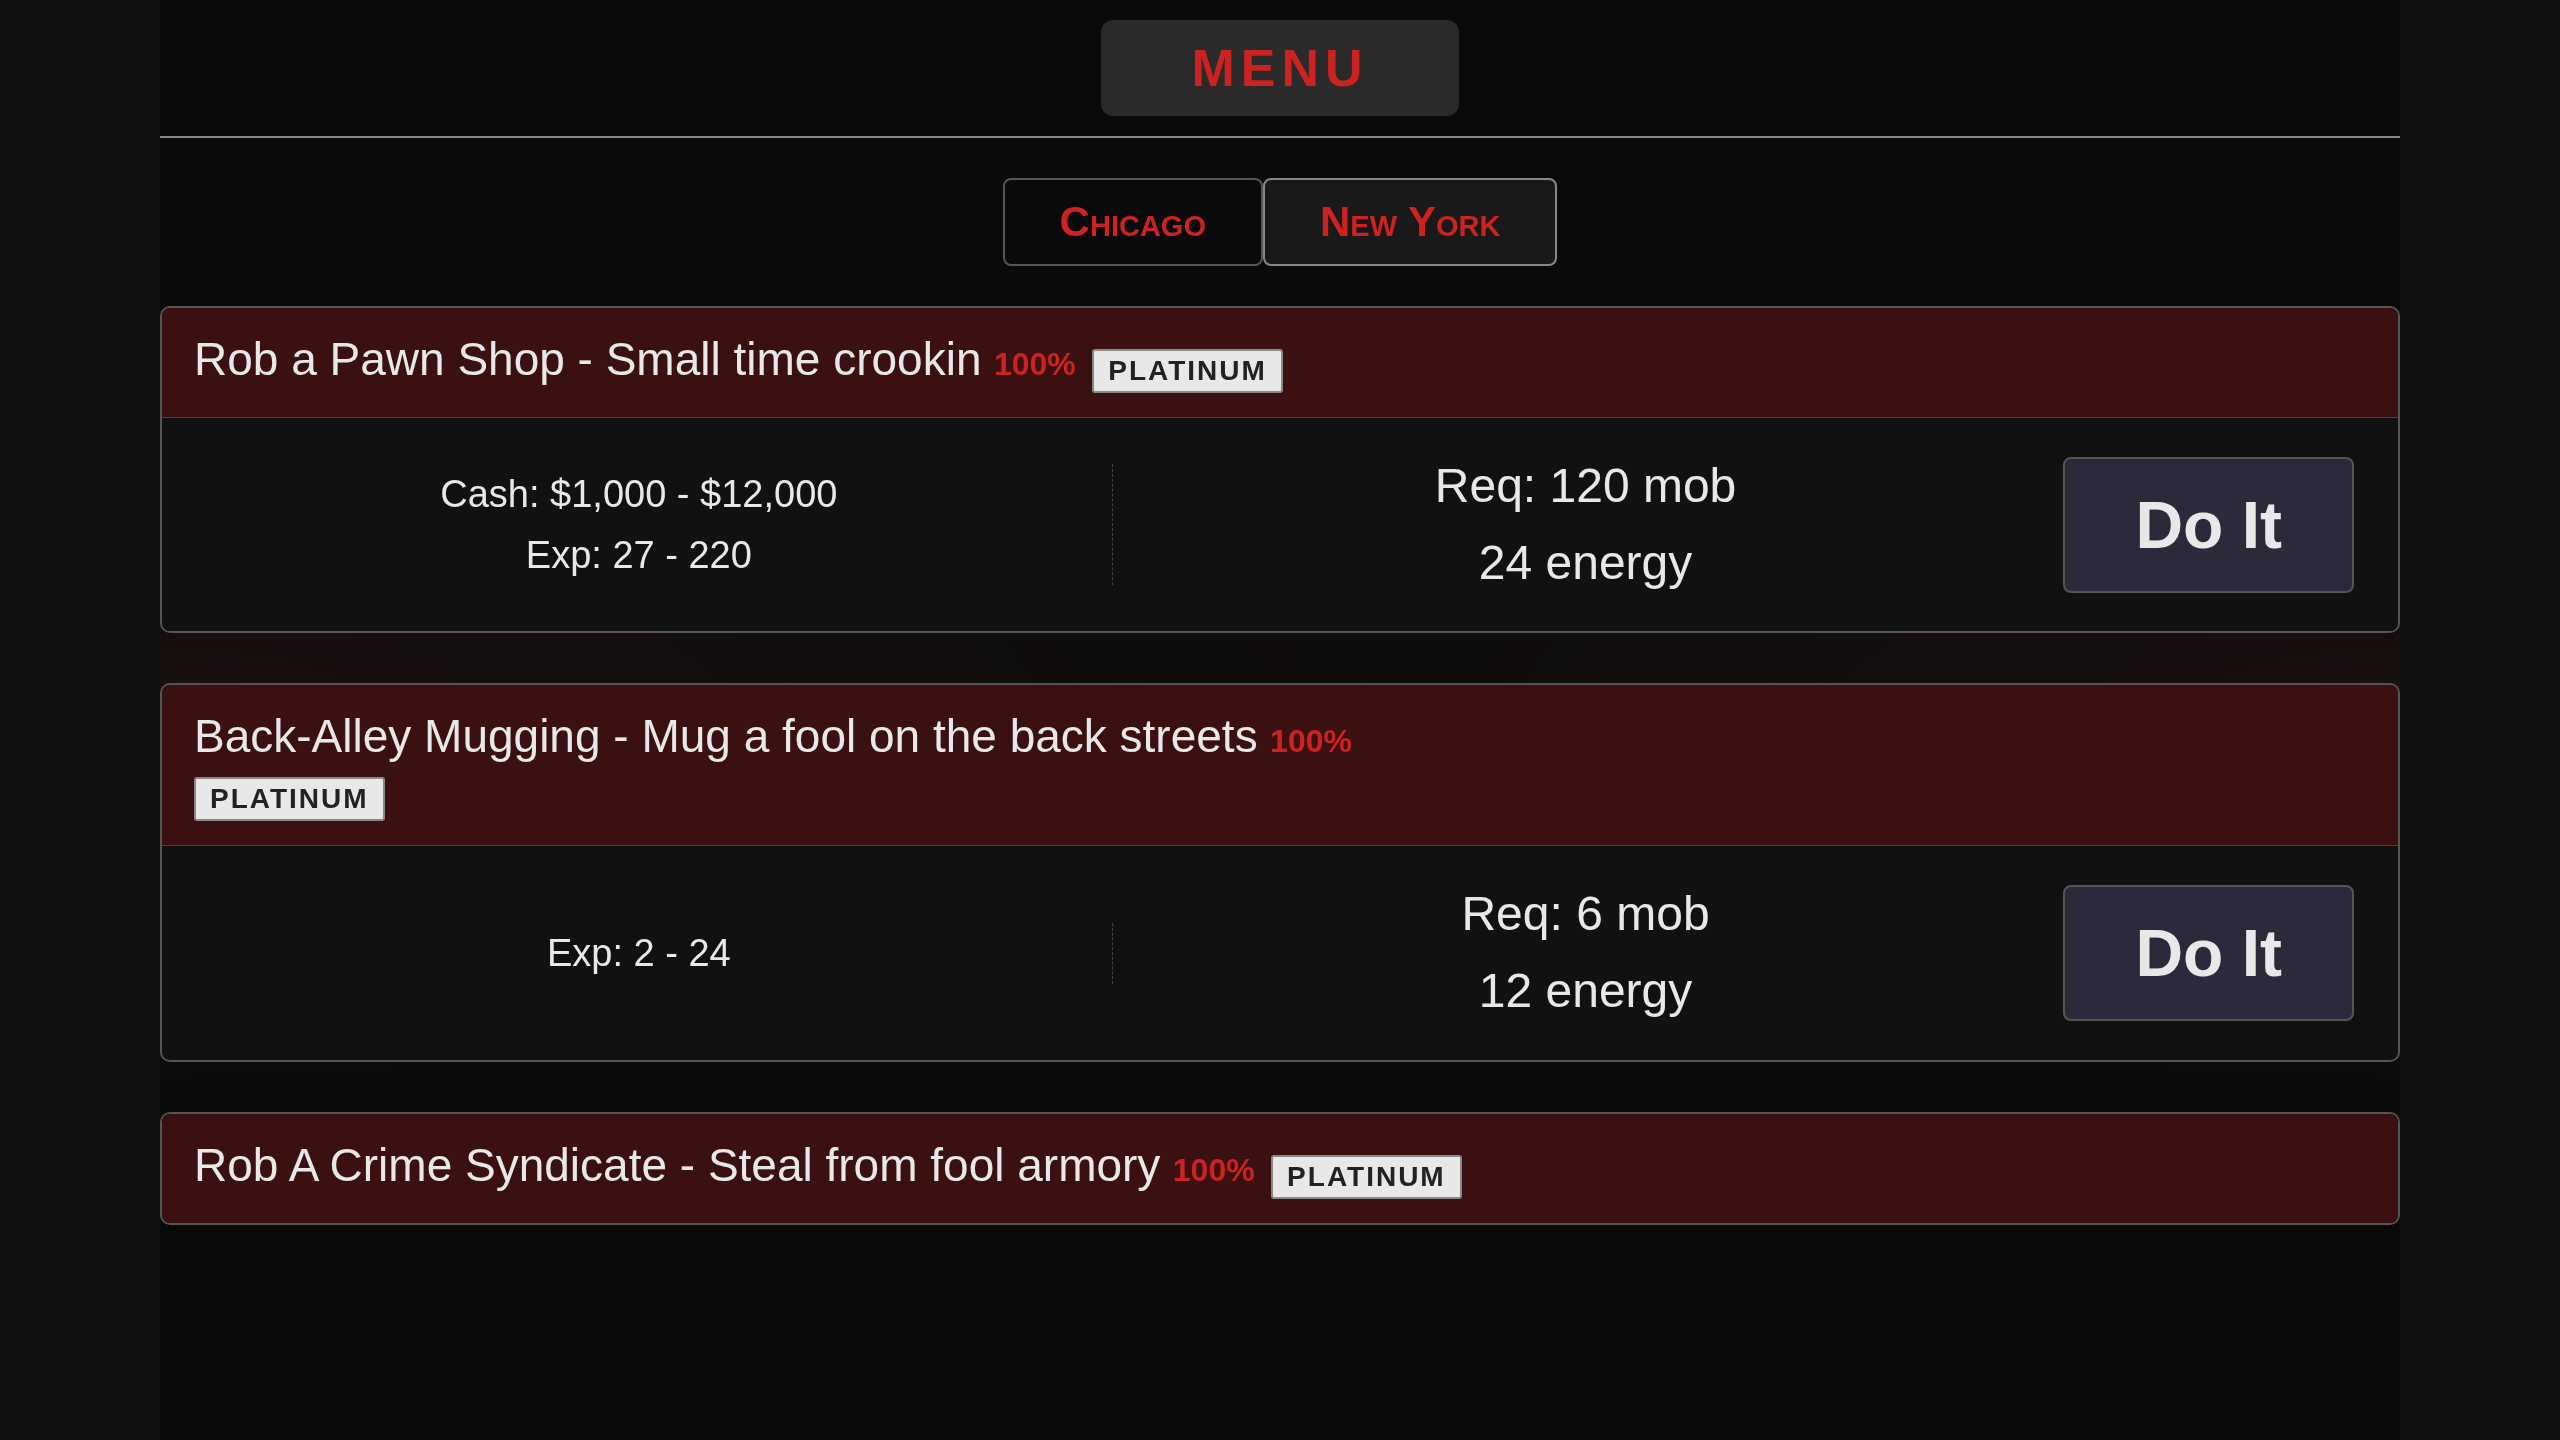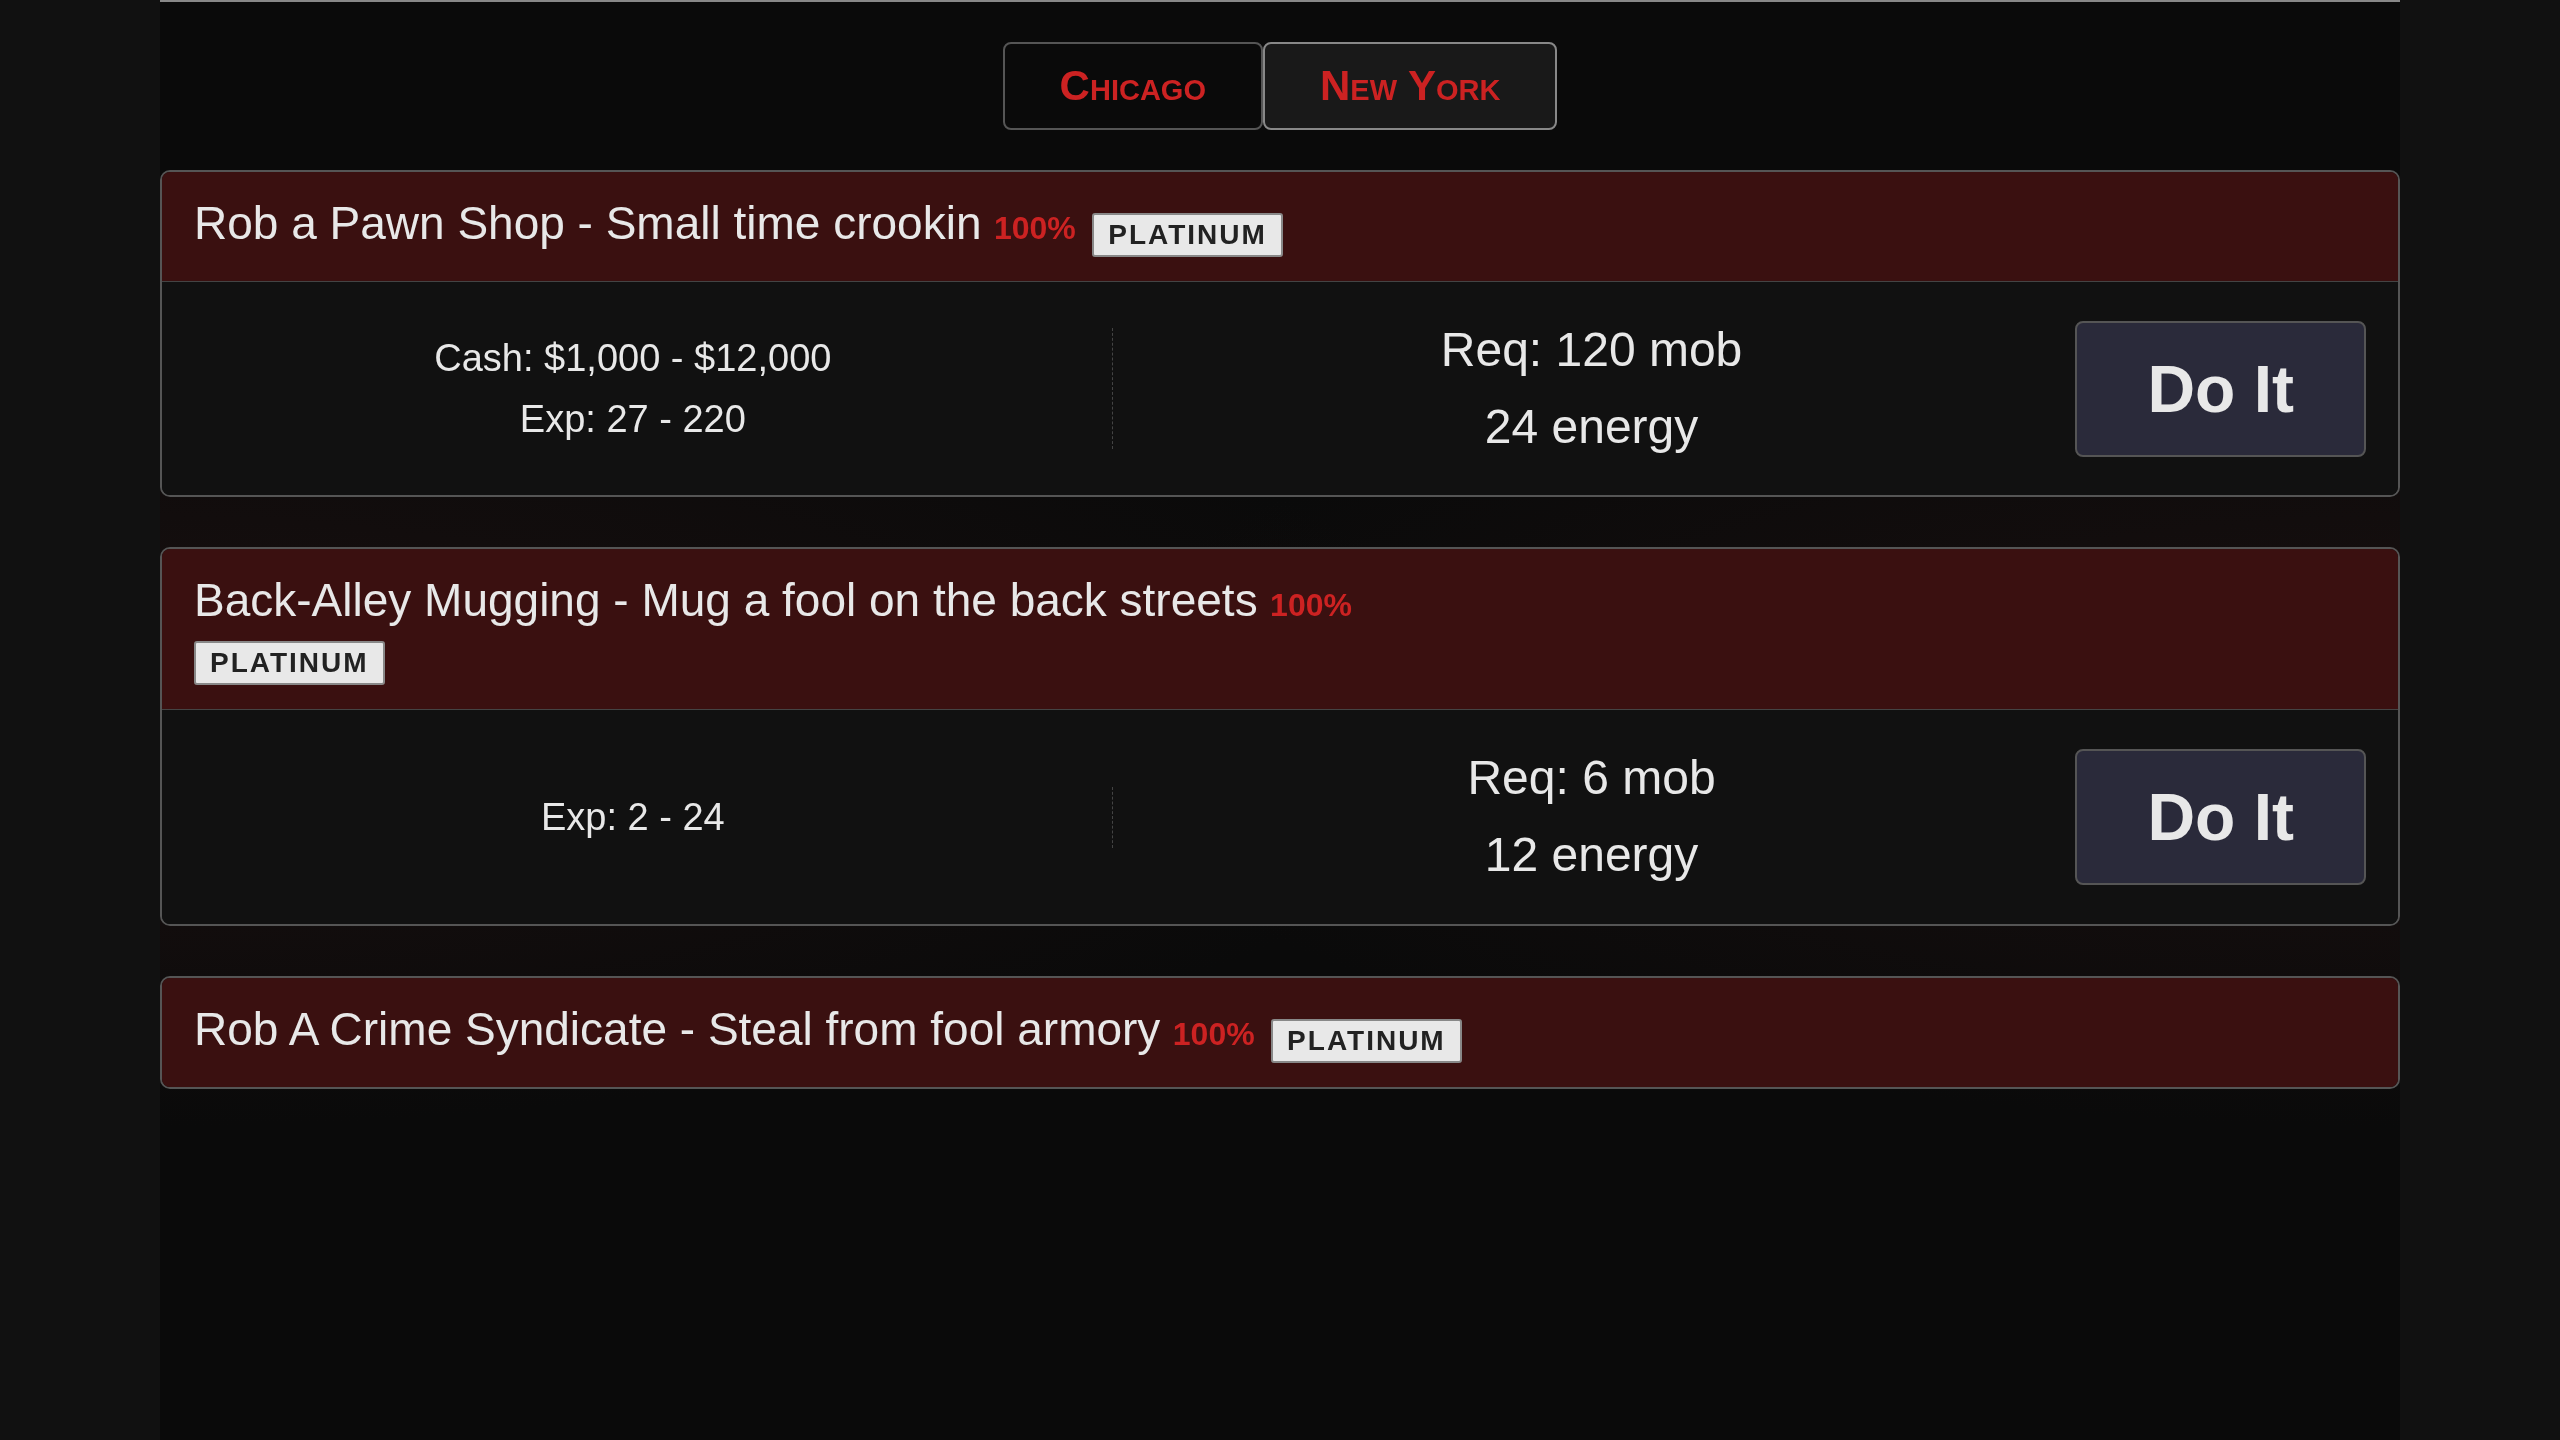--- a/index.html
+++ b/index.html
@@ -158,21 +158,21 @@
       letter-spacing: 2px;
       padding: 4px 14px;
       border: 2px solid #888;
       border-radius: 3px;
       margin-top: 14px;
     }
 
     .crime-details {
       display: flex;
       align-items: center;
-      padding: 30px 32px;
+      padding: 30px 44px;
       background: #111;
     }
 
     .crime-stats-left {
       flex: 1;
       text-align: center;
       color: #e8e8e8;
       font-size: 38px;
       line-height: 1.6;
       border-right: 1px dashed #444;
@@ -212,20 +212,23 @@
     .crime-header-partial {
       background-color: #3a1010;
       padding: 24px 32px;
     }
   </style>
 </head>
 <body>
 
 <div class="main-container">
 
+  <div class="menu-button-container">
+    <button class="menu-button">MENU</button>
+  </div>
 
   <div class="divider"></div>
 
   <div class="city-tabs">
     <button class="city-tab">Chicago</button>
     <button class="city-tab active">New York</button>
   </div>
 
   <div class="crime-card">
     <div class="crime-header">

